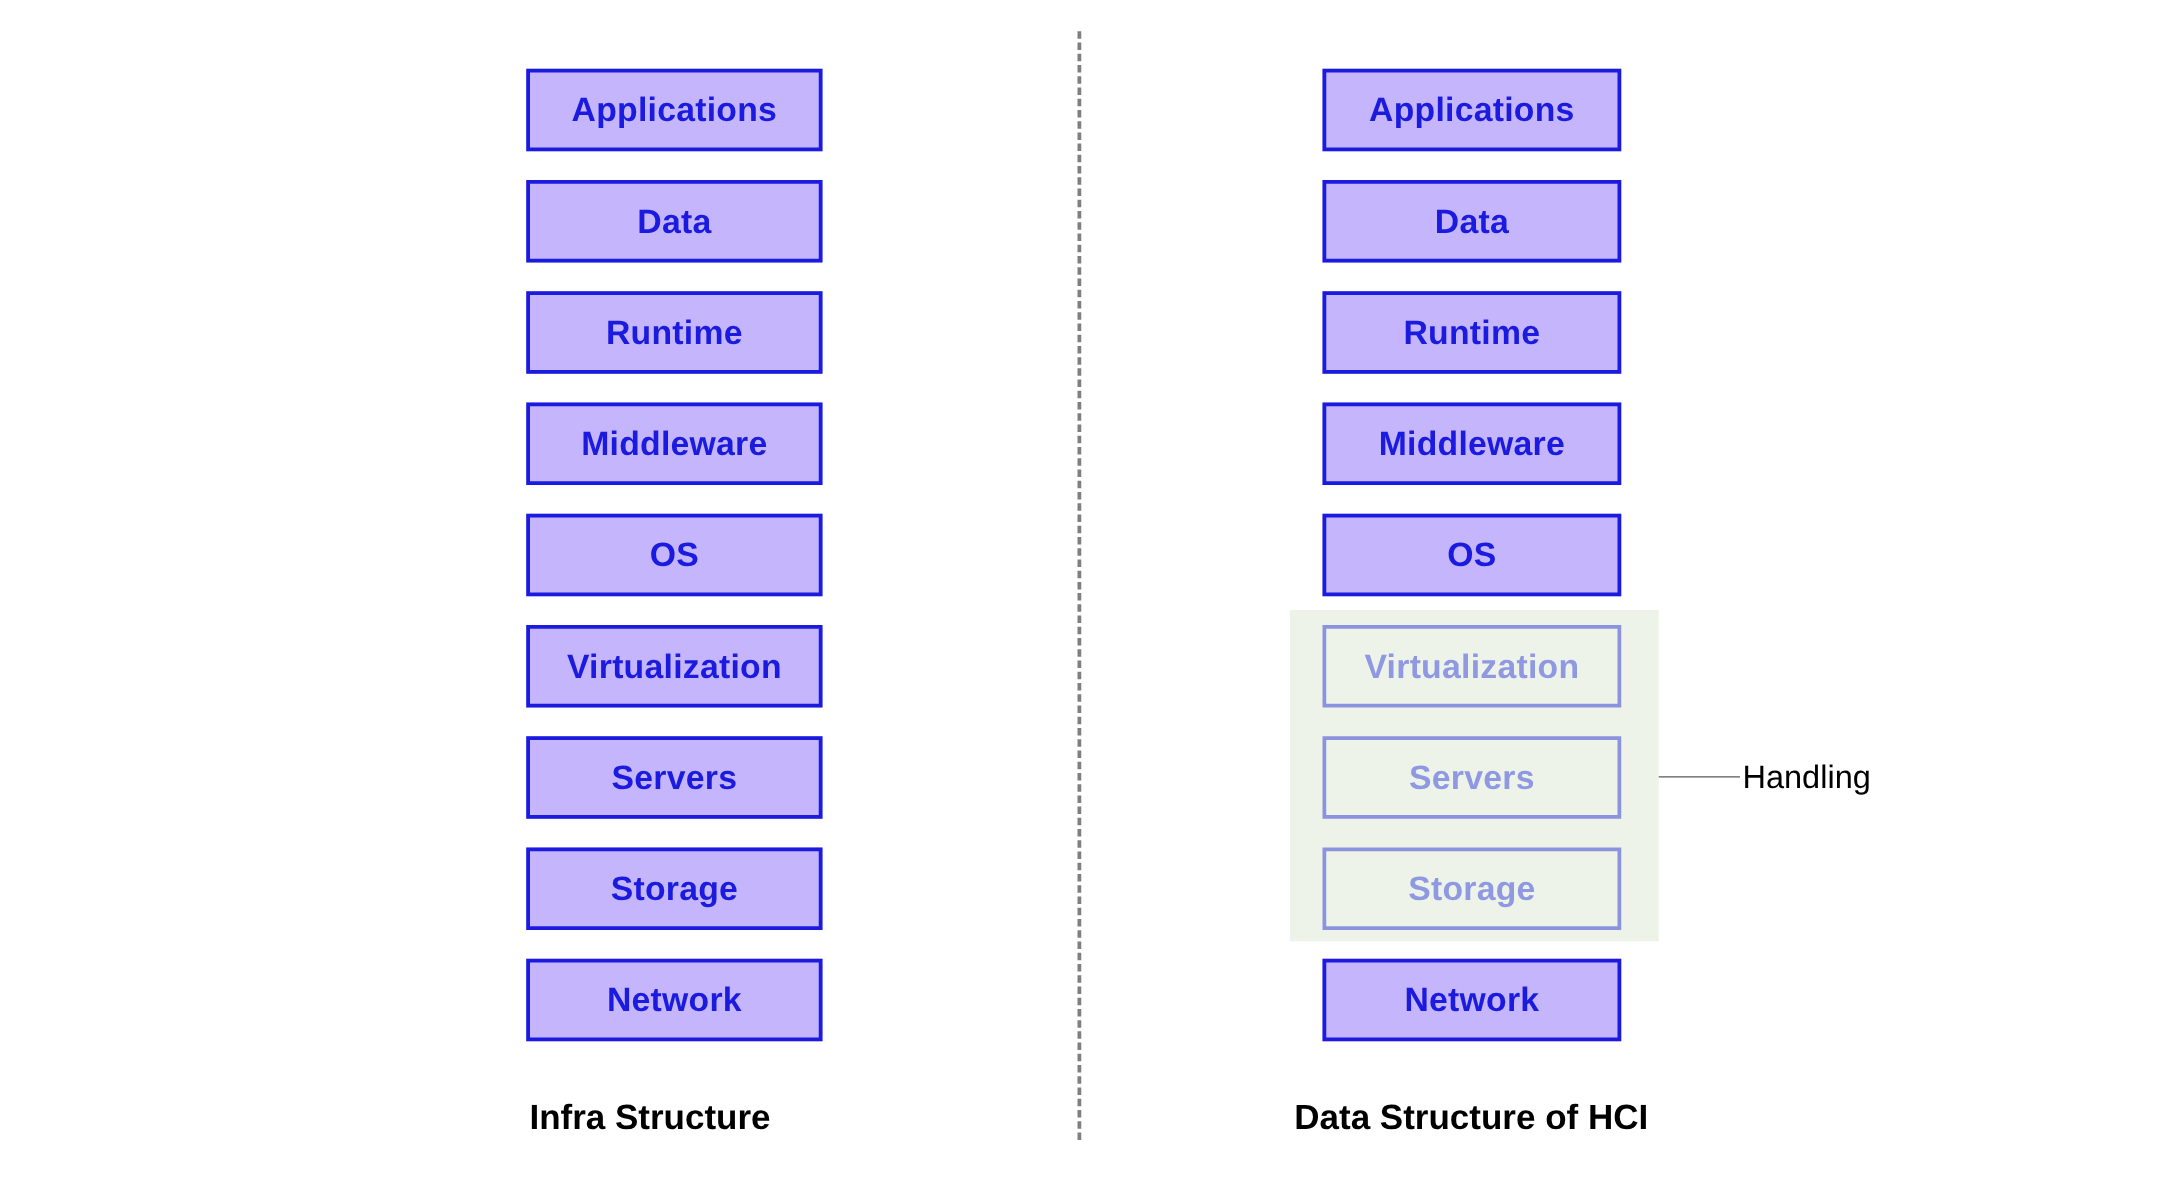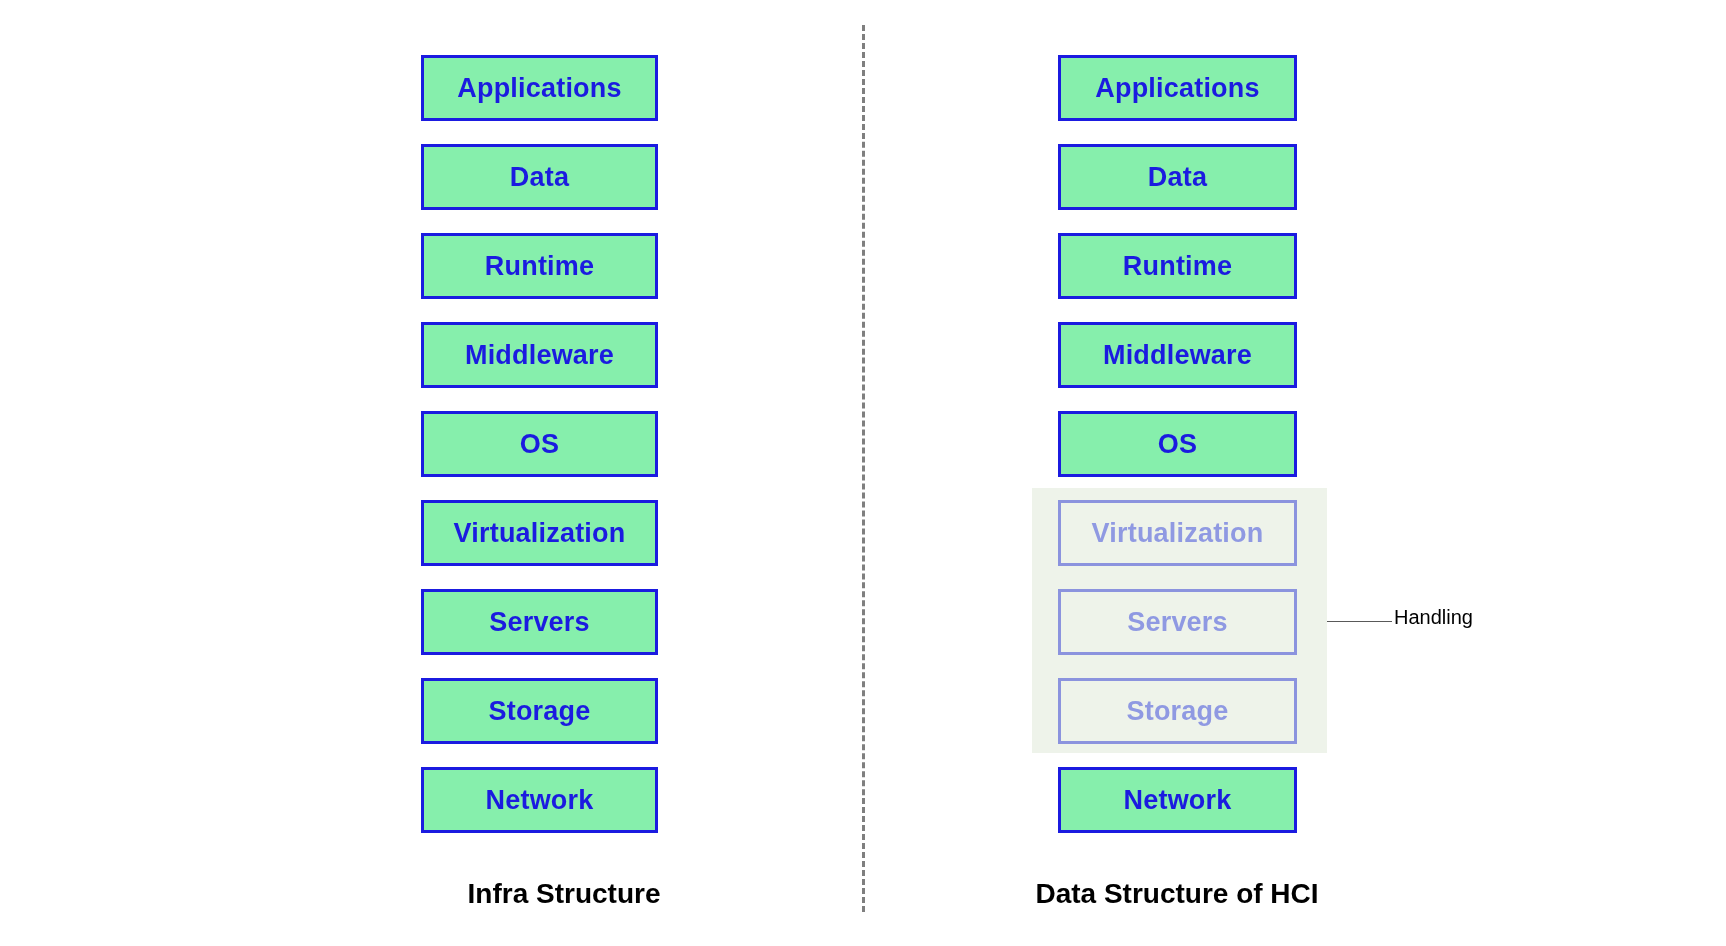--- a/index.html
+++ b/index.html
@@ -50,21 +50,21 @@
     display: flex;
     flex-direction: column;
     gap: 23px;
   }
   .stack.left  { left: 421px;  width: 237px; }
   .stack.right { left: 1058px; width: 239px; }
 
   .layer-box {
     height: 66px;
     border: 3px solid var(--box-blue);
-    background: #86efac;
+    background: #c4b5fd;
     color: var(--box-blue);
     font-size: 27px;
     font-weight: bold;
     display: flex;
     align-items: center;
     justify-content: center;
     letter-spacing: 0.2px;
   }
   .layer-box.faded {
     border-color: var(--faded-blue);
@@ -78,37 +78,37 @@
     left: 1327px;
     top: 621px;
     width: 65px;
     height: 0;
     border-top: 1.5px solid var(--connector-gray);
   }
   .handling-label {
     position: absolute;
     left: 1394px;
     top: 606px;
-    font-size: 20px;
+    font-size: 26px;
     color: var(--text-black);
     white-space: nowrap;
   }
 
   
   .column-title {
     position: absolute;
     top: 878px;
     width: 320px;
     text-align: center;
     font-size: 28px;
     font-weight: bold;
     color: var(--text-black);
     white-space: nowrap;
   }
-  .column-title.left  { left: 404px; }
+  .column-title.left  { left: 360px; }
   .column-title.right { left: 1017px; }
 </style>
 </head>
 <body>
 
 <div class="canvas">
 
   <div class="divider"></div>
 
   <div class="highlight-region"></div>

